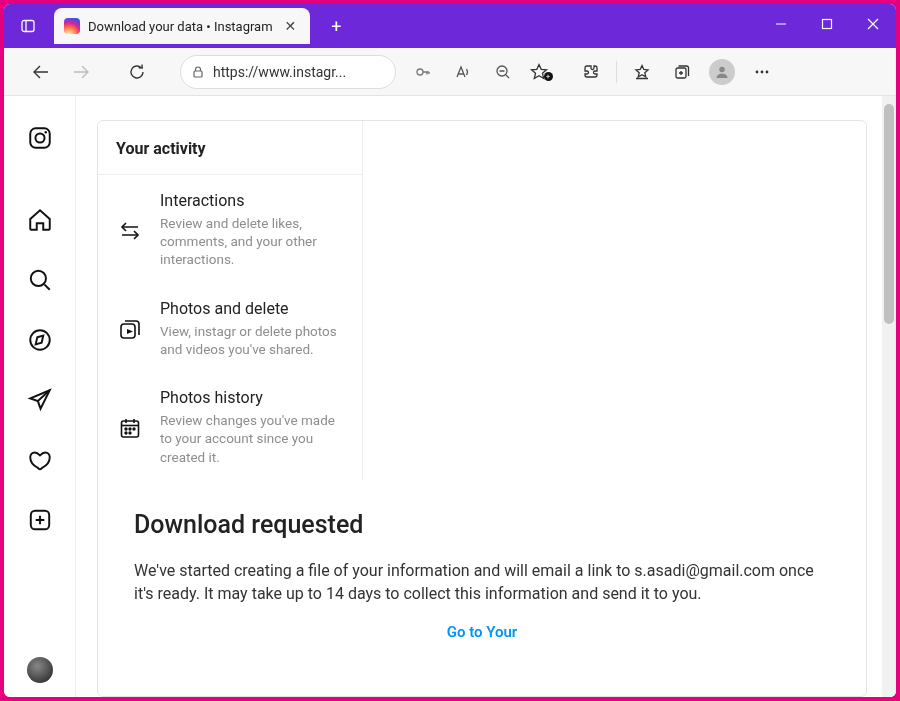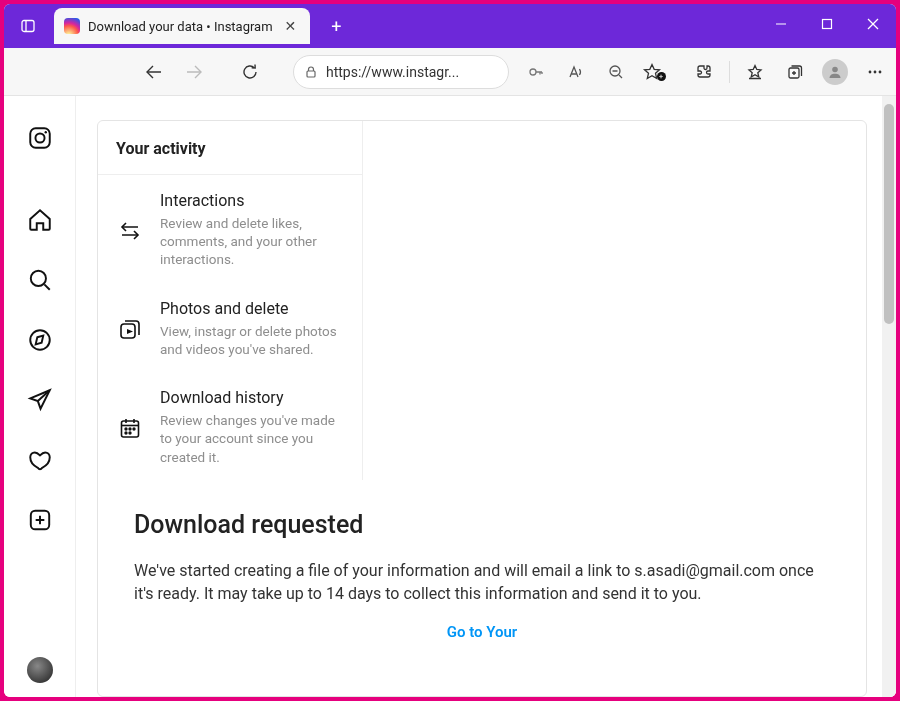--- a/index.html
+++ b/index.html
@@ -75,23 +75,22 @@
     color: #fff; font-size: 12px; margin-bottom: 4px;
   }
   .winbtn svg { stroke: #fff; }
   
   .toolbar {
     height: 48px;
     background: #f7f7f7;
     border-bottom: 1px solid #e4e4e4;
     display: flex;
     align-items: center;
-    padding: 0 2px;
+    padding: 0 18px;
     gap: 2px;
-    justify-content: flex-end;
   }
   .tbtn {
     width: 38px; height: 38px; display:flex; align-items:center; justify-content:center;
     color: #333; border-radius: 4px;
   }
   .tbtn.disabled { color: #bbb; }
   .addrbar {
     flex: 0 0 216px;
     height: 34px;
     background: #fff;
@@ -443,21 +442,21 @@
                   <line x1="8" y1="3" x2="8" y2="7"></line>
                   <line x1="16" y1="3" x2="16" y2="7"></line>
                   <circle cx="8" cy="13" r="0.9" fill="#111"></circle>
                   <circle cx="12" cy="13" r="0.9" fill="#111"></circle>
                   <circle cx="16" cy="13" r="0.9" fill="#111"></circle>
                   <circle cx="8" cy="17" r="0.9" fill="#111"></circle>
                   <circle cx="12" cy="17" r="0.9" fill="#111"></circle>
                 </svg>
             </div>
             <div class="sb-text">
-              <div class="t">Download history</div>
+              <div class="t">Photos history</div>
               <div class="d">Review changes you've made to your account since you created it.</div>
             </div>
           </div>
 
         </div>
 
         <div class="main">
           <h1>Download requested</h1>
           <p>We've started creating a file of your information and will email a link to s.asadi@gmail.com once it's ready. It may take up to 14 days to collect this information and send it to you.</p>
           <a href="#" class="feedlink">Go to Your</a>

